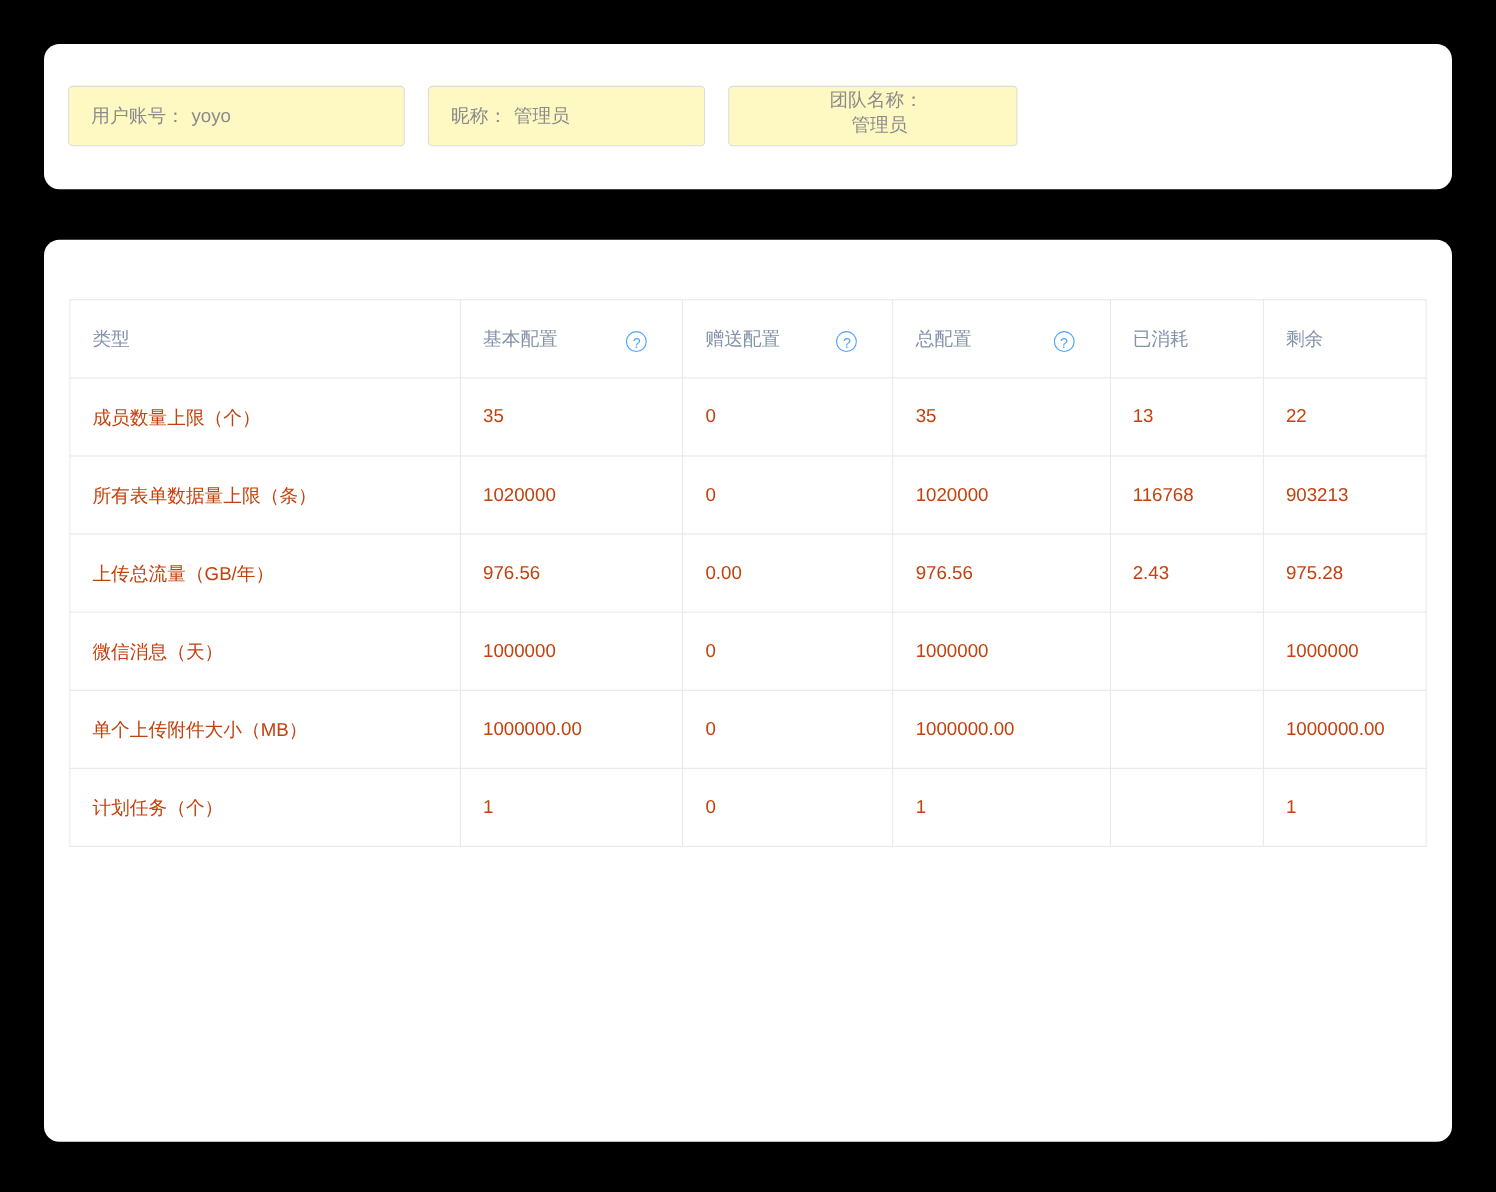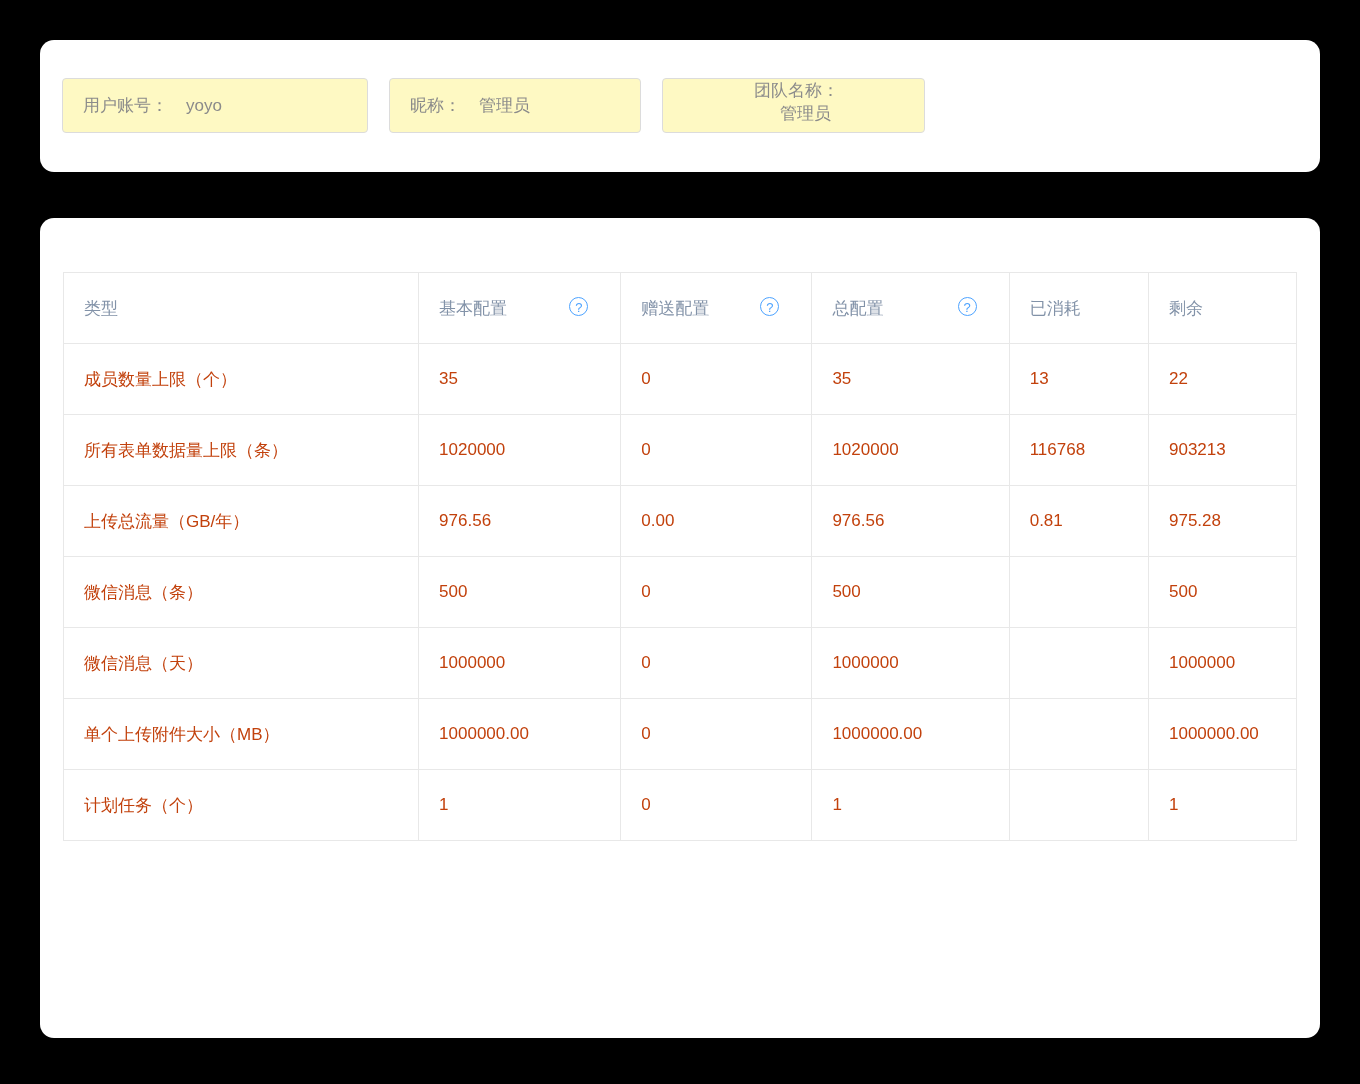--- a/index.html
+++ b/index.html
@@ -45,21 +45,21 @@
     border-radius: 4px;
     display: flex;
     align-items: center;
     padding: 0 14px 0 20px;
     font-size: 17px;
     color: #8b8b8b;
     background: #fef9c3;
     white-space: nowrap;
     overflow: hidden;
   }
-  .field-box .val { margin-left: 18px; }
+  .field-box .val { margin-left: 6px; }
   .fb-1 { width: 306px; }
   .fb-2 { width: 347px; }
   .fb-3 { width: 252px; font-family: Liberation Serif, serif; }
   .fb-4 { width: 263px; flex-direction: column; }
 
   .quota-table {
     position: absolute;
     left: 23px;
     top: 54px;
     width: 1234px;
@@ -79,21 +79,21 @@
     white-space: nowrap;
   }
   .quota-table th {
     color: #8292a8;
   }
   .quota-table td {
     color: #c2410c;
   }
   .th-inner {
     display: flex;
-    align-items: flex-start;
+    align-items: flex-end;
   }
   .help-icon {
     flex: none;
     margin-left: auto;
     margin-right: 22px;
     width: 19px;
     height: 19px;
     border: 1.5px solid #4da3ff;
     border-radius: 50%;
     color: #4da3ff;
@@ -188,30 +188,22 @@
             <td>0</td>
             <td>1020000</td>
             <td>116768</td>
             <td>903213</td>
           </tr>
           <tr>
             <td>上传总流量（GB/年）</td>
             <td>976.56</td>
             <td>0.00</td>
             <td>976.56</td>
-            <td>0.81</td>
+            <td>2.43</td>
             <td>975.28</td>
-          </tr>
-          <tr>
-            <td>微信消息（条）</td>
-            <td>500</td>
-            <td>0</td>
-            <td>500</td>
-            <td></td>
-            <td>500</td>
           </tr>
           <tr>
             <td>微信消息（天）</td>
             <td>1000000</td>
             <td>0</td>
             <td>1000000</td>
             <td></td>
             <td>1000000</td>
           </tr>
           <tr>

